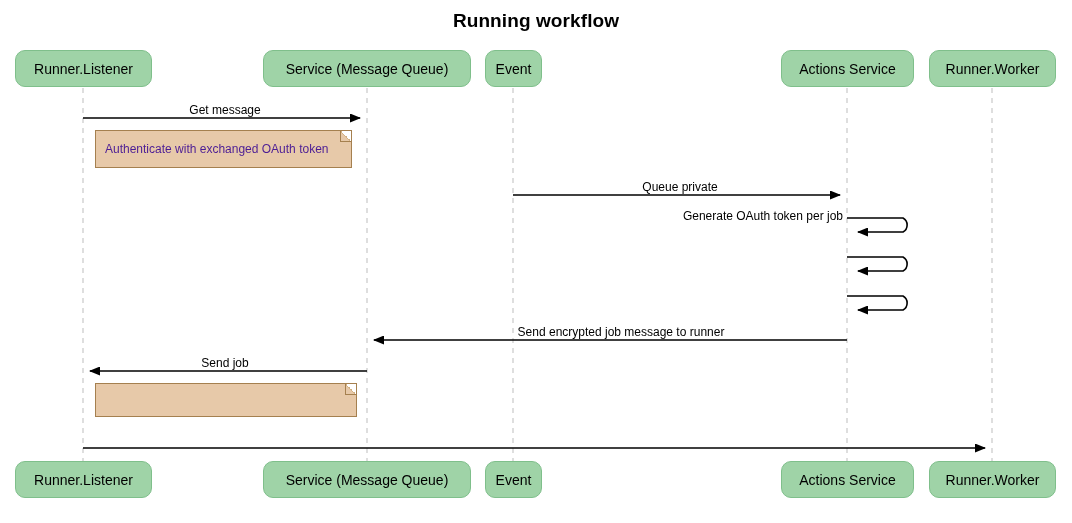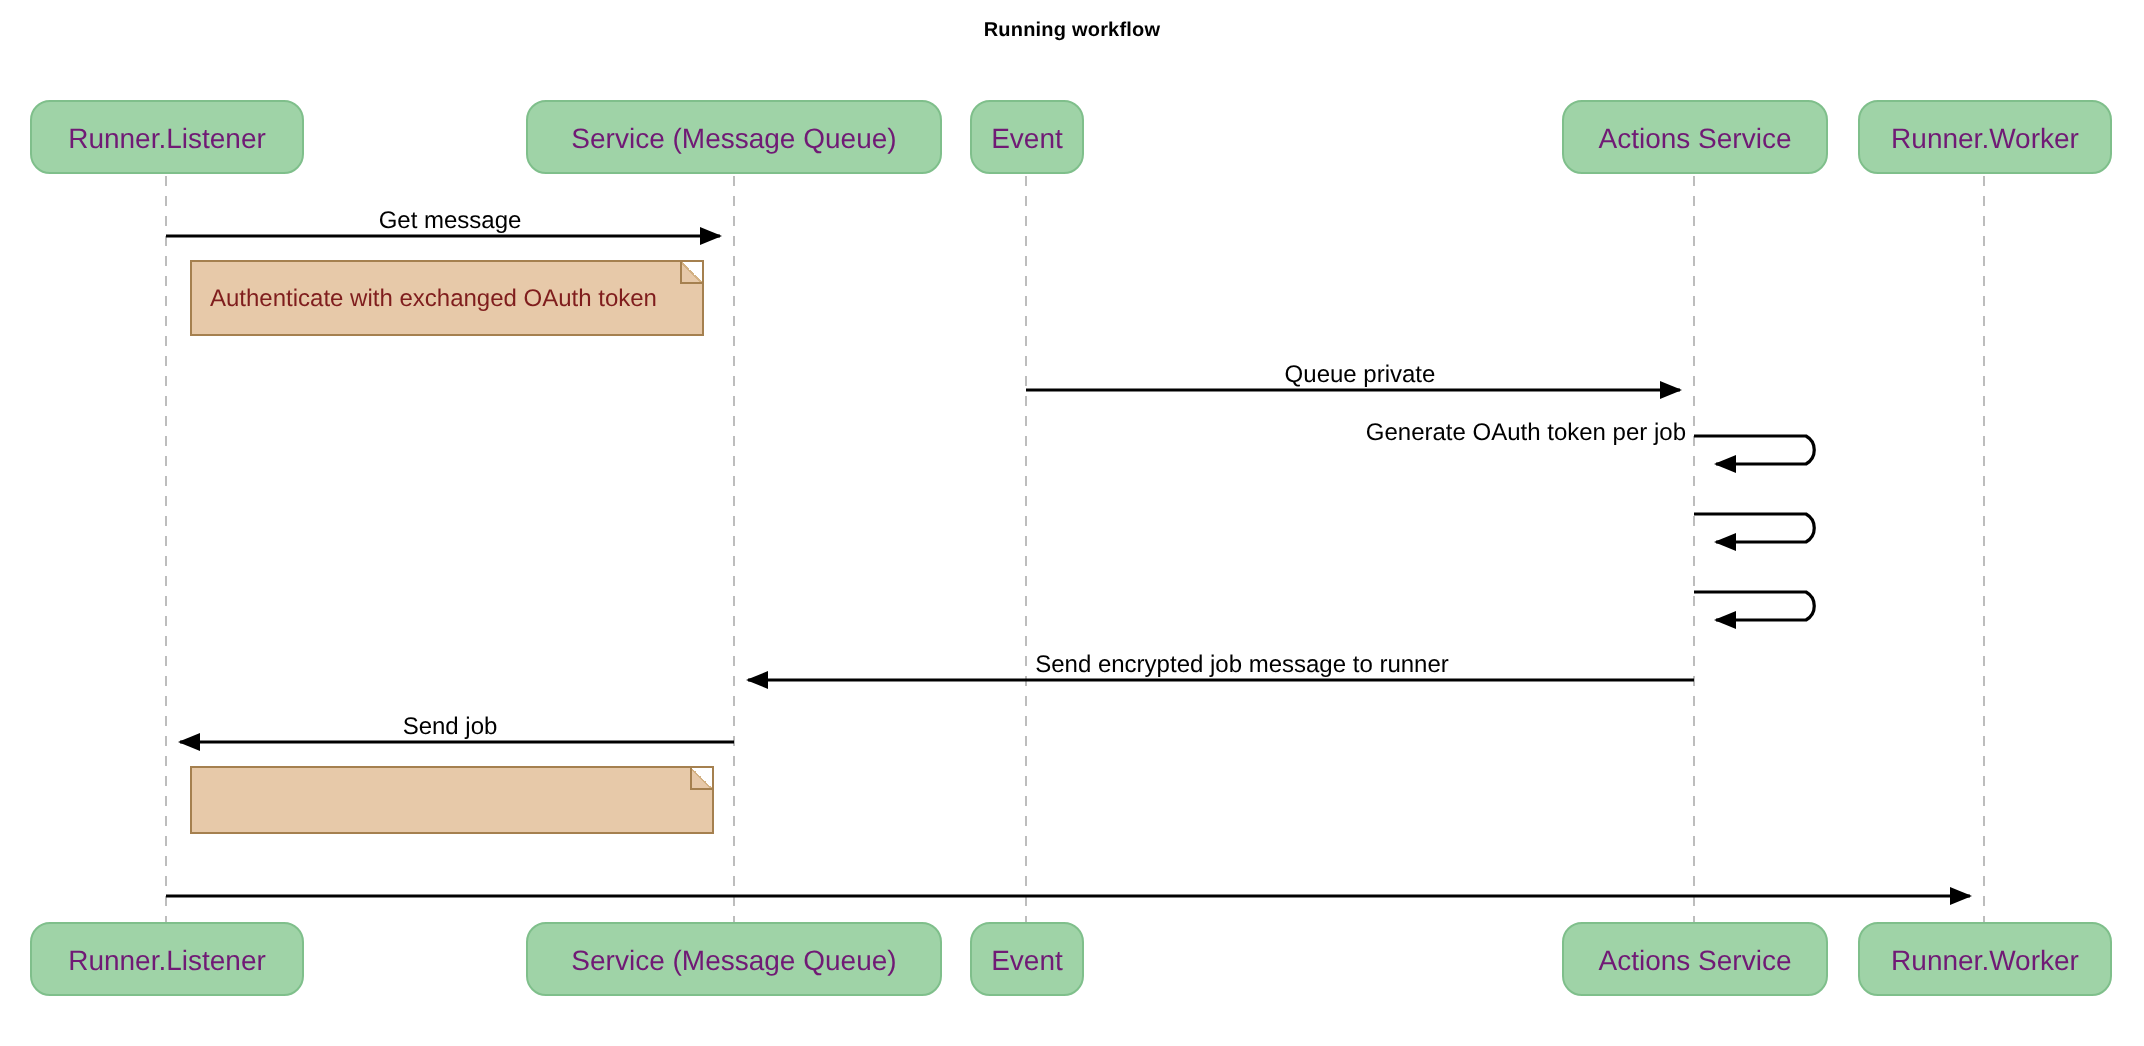--- a/index.html
+++ b/index.html
@@ -21,48 +21,48 @@
     top: 0;
     width: 1072px;
     height: 523px;
   }
   .diagram-title {
     position: absolute;
     left: 0;
     top: 10px;
     width: 1072px;
     text-align: center;
-    font-size: 10px;
+    font-size: 19px;
     font-weight: bold;
     color: #000000;
     letter-spacing: 0.1px;
   }
   .participant-box {
     position: absolute;
     box-sizing: border-box;
     background: #9fd3a7;
     border: 1px solid #7fbf8b;
     border-radius: 10px;
     display: flex;
     align-items: center;
     justify-content: center;
     font-size: 14px;
-    color: #701a75;
+    color: #000000;
     white-space: nowrap;
     line-height: 1;
   }
   .note-box {
     position: absolute;
     box-sizing: border-box;
     background: #e7c9a9;
     border: 1px solid #a5804f;
     display: flex;
     align-items: center;
     font-size: 12px;
-    color: #7f1d1d;
+    color: #4c1d95;
     padding-left: 9px;
     white-space: nowrap;
   }
   .note-fold {
     position: absolute;
     top: 0;
     right: 0;
     width: 11px;
     height: 11px;
     background: linear-gradient(225deg, #ffffff 0 50%, #d3b183 50% 56%, #e7c9a9 56% 100%);

